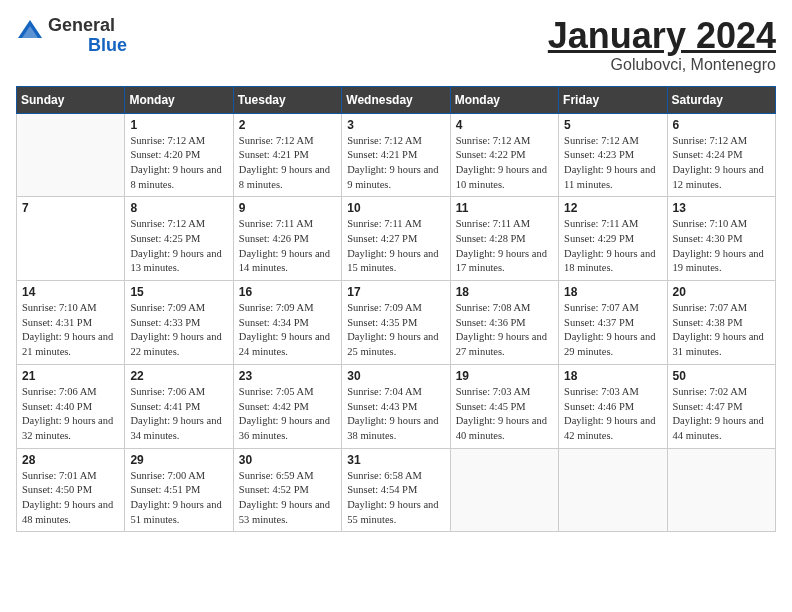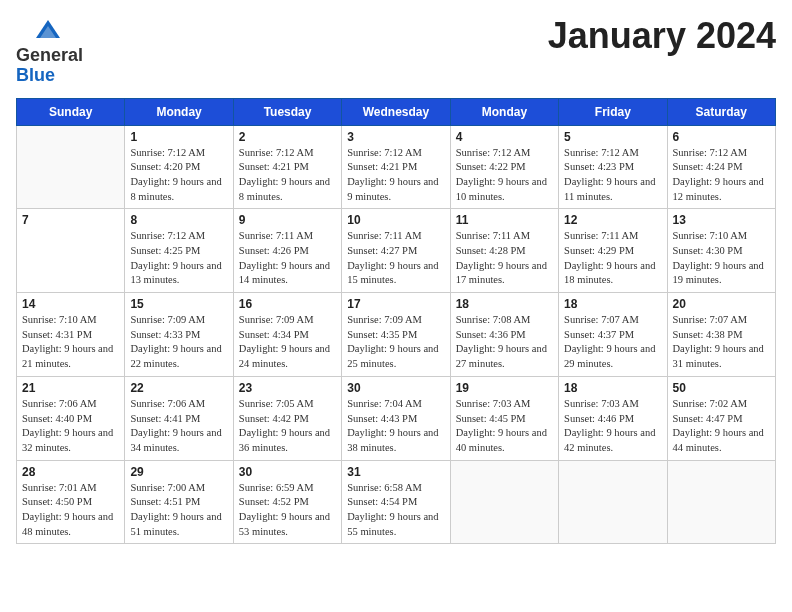--- a/index.html
+++ b/index.html
@@ -11,67 +11,68 @@
       padding: 16px;
     }
     .header {
       display: flex;
       justify-content: space-between;
       align-items: flex-start;
       margin-bottom: 12px;
     }
     .logo {
       display: flex;
-      align-items: center;
-      flex-direction: column;
+      align-items: flex-start;
     }
     .logo-text {
       display: flex;
       flex-direction: column;
       line-height: 1.1;
     }
     .logo-general {
       font-size: 18px;
       font-weight: bold;
       color: #333;
     }
     .logo-blue {
       font-size: 18px;
       font-weight: bold;
       color: #1565c0;
+      margin-left: 40px;
     }
     .logo-icon {
       width: 28px;
       height: 28px;
       margin-right: 4px;
       margin-top: 2px;
     }
     .title-block {
       text-align: right;
     }
     .month-title {
       font-size: 36px;
       font-weight: bold;
       color: #222;
       line-height: 1.1;
+      text-decoration: underline;
     }
     .location-title {
       font-size: 16px;
       color: #444;
     }
     .calendar {
       width: 100%;
       border-collapse: collapse;
       font-size: 11px;
     }
     .calendar th {
-      background: #1d4ed8;
+      background: #404040;
       color: #fff;
       padding: 6px 4px;
-      text-align: center;
+      text-align: left;
       font-size: 12px;
       font-weight: bold;
       border: 1px solid #1255a0;
       margin-top: 12px;
     }
     .calendar td {
       vertical-align: top;
       border: 1px solid #ccc;
       padding: 4px 5px;
       width: calc(100% / 7);
@@ -104,20 +105,21 @@
       <polygon points="14,2 26,20 2,20" fill="#1565c0"></polygon>
       <polygon points="14,8 22,20 6,20" fill="#fff" opacity="0.3"></polygon>
     </svg>
     <div class="logo-text">
       <span class="logo-general">General</span>
       <span class="logo-blue">Blue</span>
     </div>
   </div>
   <div class="title-block">
     <div class="month-title">January 2024</div>
+    <div class="location-title">Golubovci, Montenegro</div>
   </div>
 </div>
 
 <table class="calendar">
   <thead>
     <tr>
       <th>Sunday</th>
       <th>Monday</th>
       <th>Tuesday</th>
       <th>Wednesday</th>

